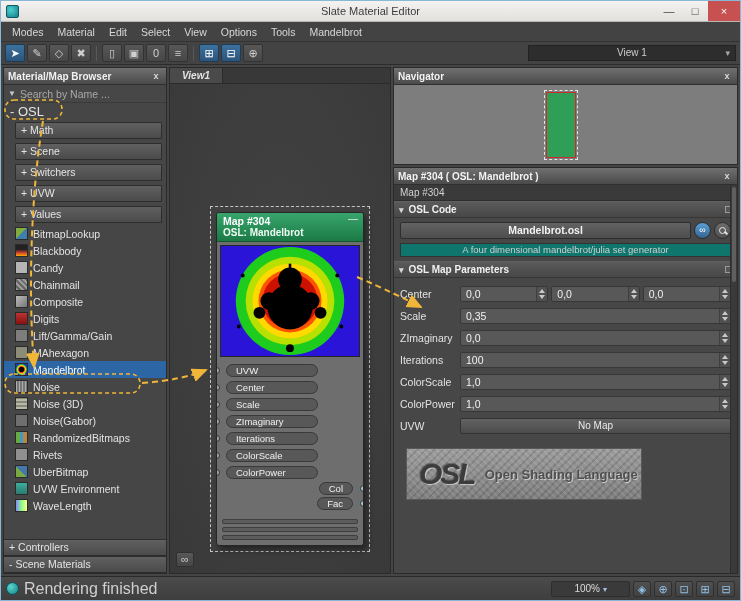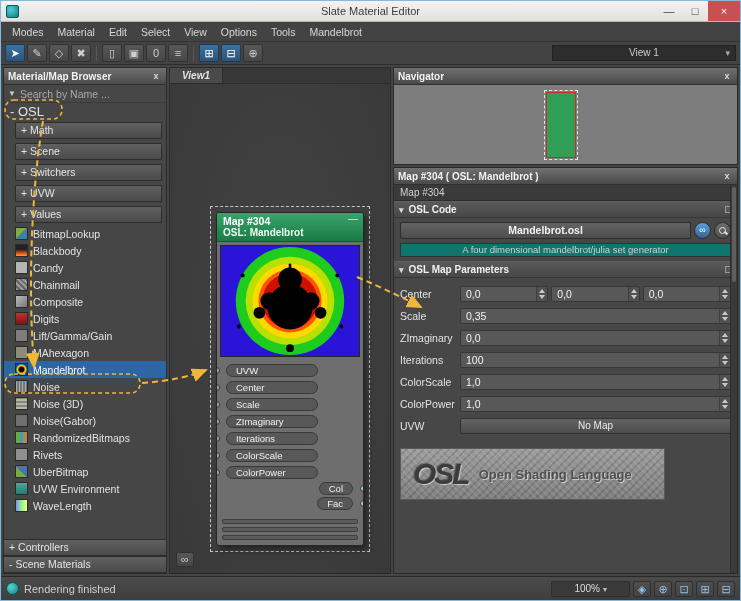--- a/index.html
+++ b/index.html
@@ -14,21 +14,21 @@
   .win-btn { width:26px; height:100%; text-align:center; line-height:20px; font-size:11px; color:#444; }
   .win-btn.close { width:32px; background:#c75050; color:#fff; }
 
   
   .menubar { height:20px; background:#434343; border-bottom:1px solid #333; display:flex; align-items:center; padding-left:4px; }
   .menu-item { padding:0 7px; font-size:10.5px; color:#d8d8d8; line-height:20px; }
   .toolbar { height:23px; background:#434343; border-bottom:1px solid #2c2c2c; display:flex; align-items:center; gap:2px; padding-left:4px; position:relative; }
   .tbtn { width:20px; height:18px; background:linear-gradient(#575757,#474747); border:1px solid #323232; border-radius:2px; color:#cfcfcf; font-size:11px; text-align:center; line-height:16px; }
   .tbtn.active { background:linear-gradient(#3d729f,#2b547a); color:#fff; border-color:#1d3c57; }
   .tsep { width:1px; height:15px; background:#2c2c2c; border-right:1px solid #585858; margin:0 3px; }
-  .view-selector { position:absolute; right:4px; top:3px; width:184px; height:16px; background:#2d2d2d; border:1px solid #222; color:#cccccc; font-size:10px; line-height:14px; text-align:center; }
+  .view-selector { position:absolute; right:4px; top:3px; width:208px; height:16px; background:#2d2d2d; border:1px solid #222; color:#cccccc; font-size:10px; line-height:14px; text-align:center; }
   .view-selector .caret { position:absolute; right:5px; top:0; font-size:9px; color:#aaa; }
 
   
   .main { position:absolute; top:64px; left:0; right:0; bottom:24px; background:#454545; }
   .panel { position:absolute; border:1px solid #2a2a2a; background:#474747; display:flex; flex-direction:column; }
   .panel-header { height:16px; flex:0 0 16px; background:linear-gradient(#707070,#4a4a4a); display:flex; align-items:center; padding:8px 4px; font-size:10px; font-weight:bold; color:#f2f2f2; border-bottom:1px solid #2f2f2f; }
   .panel-x { margin-left:auto; font-size:9px; color:#d8d8d8; width:12px; text-align:center; }
 
   
   .browser { left:2px; top:2px; width:164px; bottom:2px; }
@@ -93,35 +93,35 @@
   .params { padding:8px 6px 0; }
   .prow { display:flex; align-items:center; margin-bottom:6px; }
   .plabel { width:60px; flex:0 0 60px; font-size:10.5px; color:#e2e2e2; }
   .pfields { flex:1; display:flex; gap:3px; }
   .spin { flex:1; display:flex; height:16px; background:#585858; border:1px solid #373737; border-radius:2px; align-items:stretch; overflow:hidden; }
   .spin-val { flex:1; padding-left:5px; font-size:10.5px; color:#f2f2f2; line-height:14px; }
   .spin-btns { width:11px; border-left:1px solid #3f3f3f; display:flex; flex-direction:column; align-items:center; justify-content:center; gap:2px; background:#515151; }
   .tri-up { width:0; height:0; border-left:3px solid transparent; border-right:3px solid transparent; border-bottom:4px solid #c9c9c9; }
   .tri-dn { width:0; height:0; border-left:3px solid transparent; border-right:3px solid transparent; border-top:4px solid #c9c9c9; }
   .uvw-btn { flex:1; height:16px; background:linear-gradient(#626262,#4c4c4c); border:1px solid #323232; border-radius:2px; text-align:center; font-size:10px; color:#eaeaea; line-height:14px; }
-  .osl-banner { margin:8px 6px; width:265px; height:52px; flex:0 0 52px;
+  .osl-banner { margin:8px 12px; width:236px; height:52px; flex:0 0 52px;
      background:
        repeating-linear-gradient(45deg, rgba(255,255,255,.09) 0 2px, transparent 2px 5px),
        repeating-linear-gradient(-45deg, rgba(0,0,0,.12) 0 2px, transparent 2px 6px),
        linear-gradient(#9c9c9c,#7f7f7f);
      border:1px solid #5a5a5a; display:flex; align-items:center; padding-left:12px; gap:10px; }
   .osl-logo { font-size:30px; font-weight:bold; font-style:italic; letter-spacing:-2px; color:#3c3c3c; text-shadow:1px 1px 1px rgba(255,255,255,.55), -1px -1px 1px rgba(0,0,0,.35); }
   .osl-text { font-size:13px; font-weight:bold; color:#4f4f4f; text-shadow:1px 1px 0 rgba(255,255,255,.55); }
   .inspector-scroll { position:absolute; right:0; top:17px; bottom:0; width:7px; background:#3a3a3a; border-left:1px solid #2d2d2d; }
   .inspector-scroll .thumb { margin:2px 1px; height:95px; background:#5f5f5f; border-radius:3px; }
 
   
   .statusbar { position:absolute; left:0; right:0; bottom:0; height:24px; background:linear-gradient(#4b4b4b,#3e3e3e); border-top:1px solid #292929; display:flex; align-items:center; padding:0 5px; }
   .status-icon { width:13px; height:13px; border-radius:50%; background:radial-gradient(circle at 35% 35%, #59d8d0, #157a85); border:1px solid #0d525b; }
-  .status-text { margin-left:5px; font-size:11px; color:#cfcfcf; }
+  .status-text { margin-left:5px; font-size:16px; color:#cfcfcf; }
   .status-right { margin-left:auto; display:flex; align-items:center; gap:3px; }
   .zoom-btn { height:16px; padding:0 22px; background:#3a3a3a; border:1px solid #2d2d2d; border-radius:2px; font-size:10px; color:#dddddd; line-height:14px; }
   .zoom-btn .caret { font-size:8px; color:#9fc2de; margin-left:3px; }
   .sbtn { width:18px; height:16px; text-align:center; line-height:15px; font-size:11px; color:#8fc0e8; background:linear-gradient(#4f4f4f,#424242); border:1px solid #303030; border-radius:2px; }
 
   
   .annot { position:absolute; inset:0; width:741px; height:601px; pointer-events:none; z-index:60; }
 </style>
 </head>
 <body>

